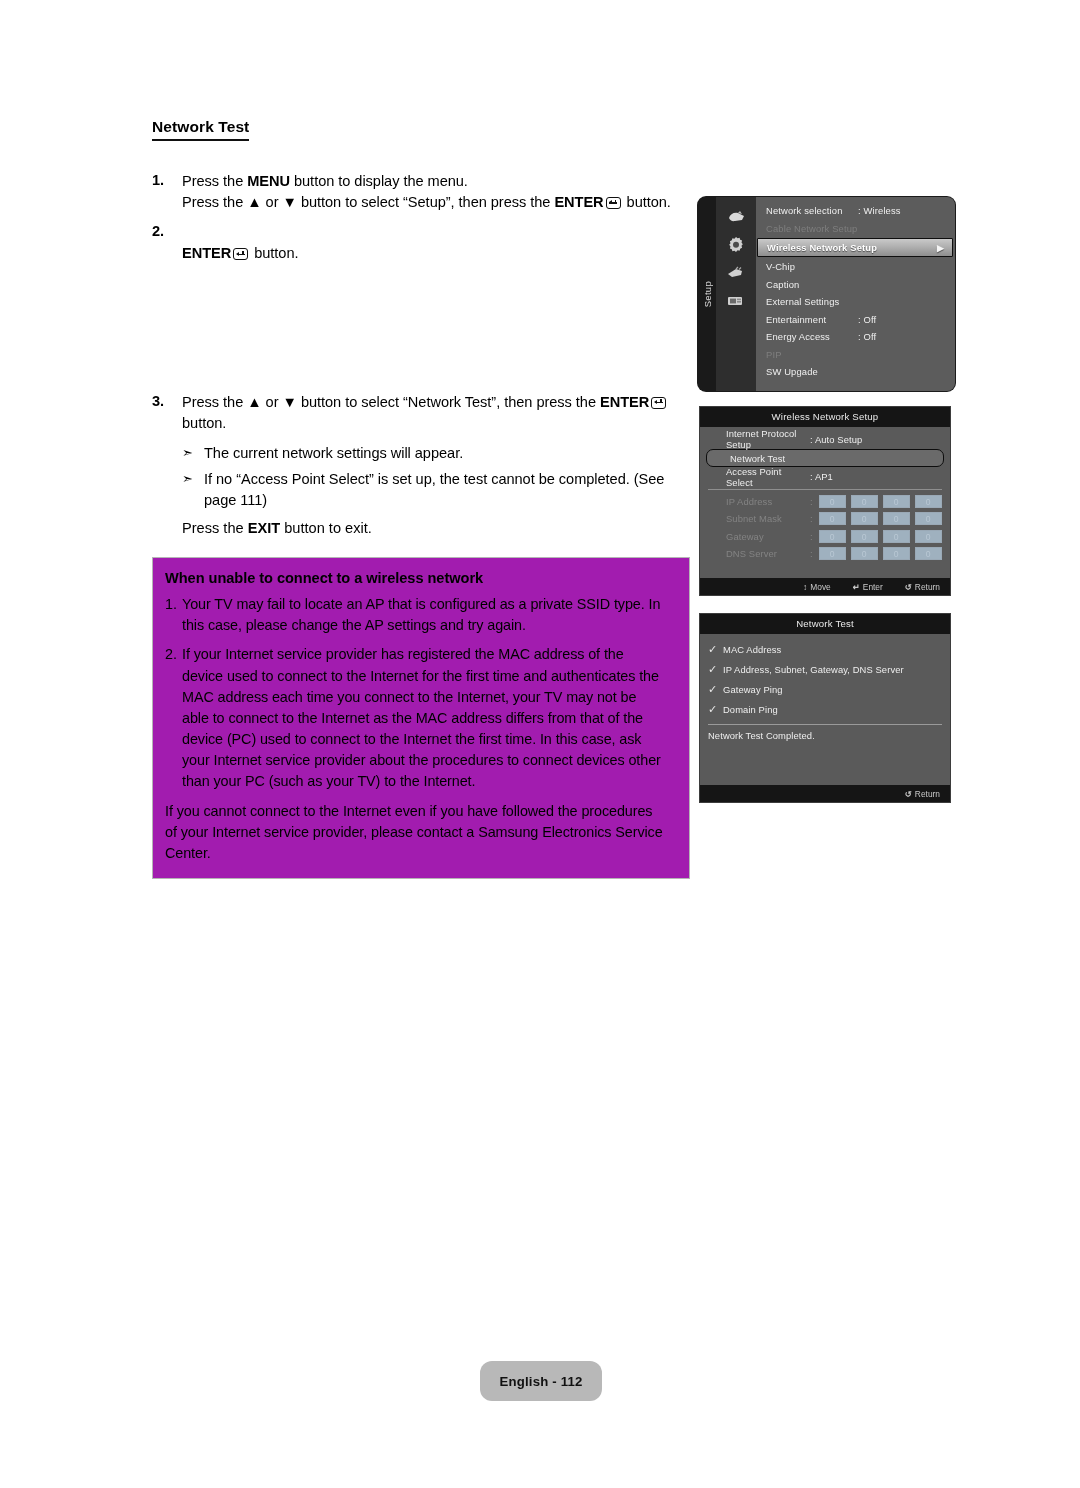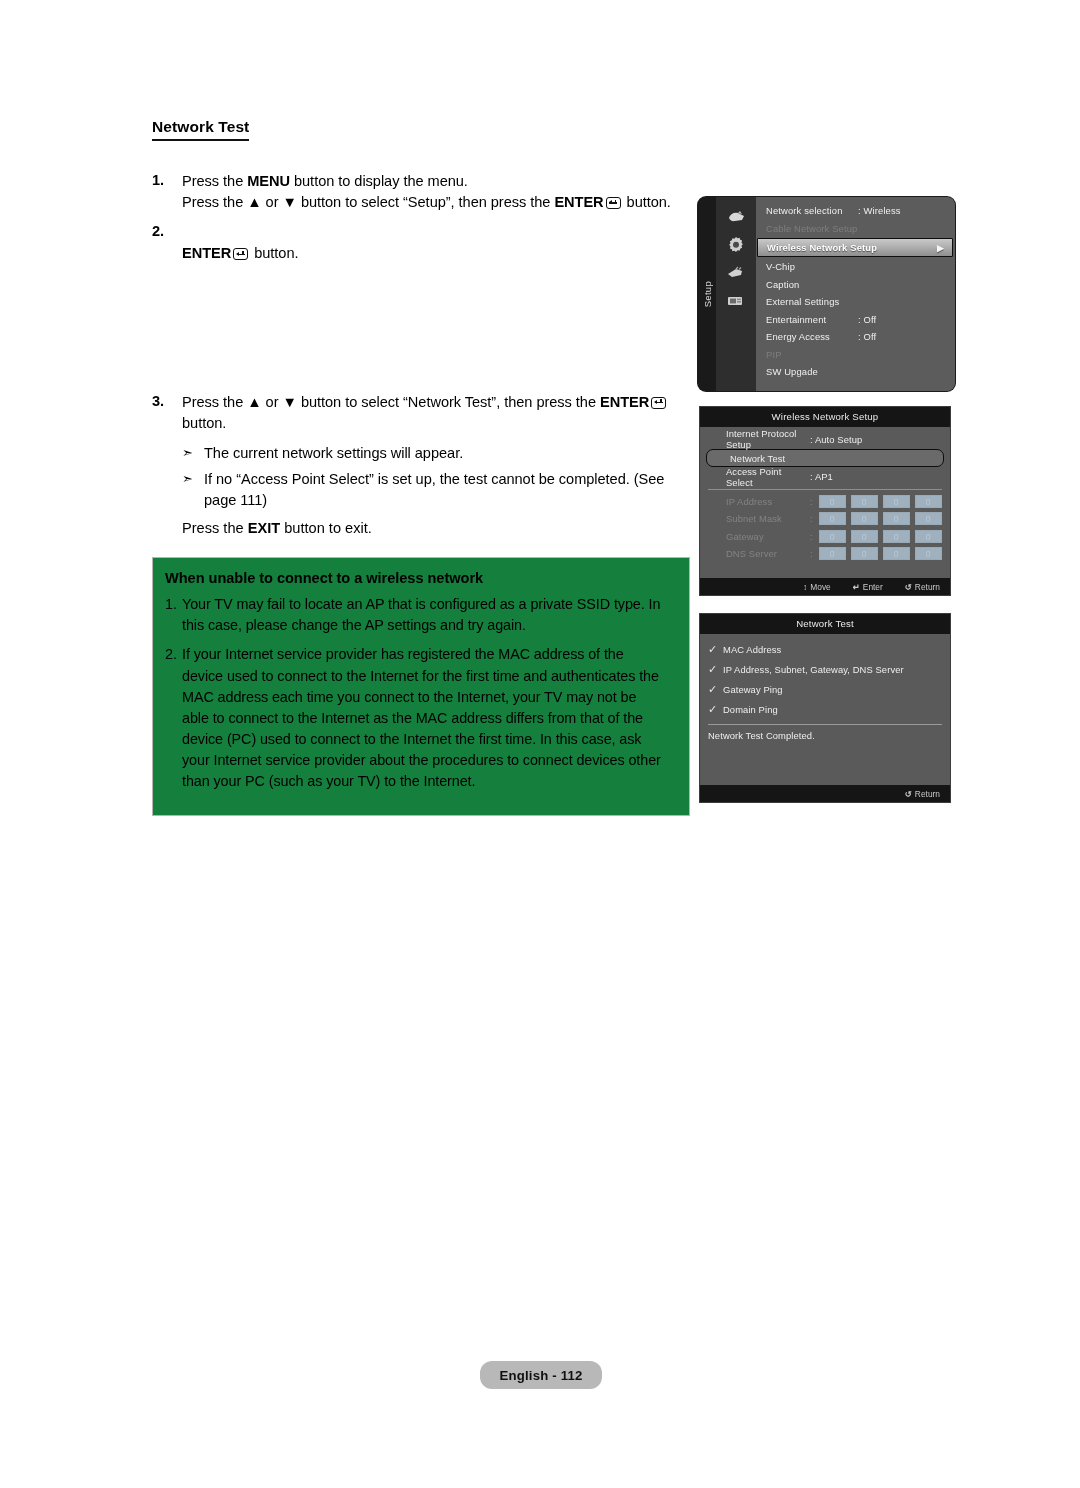--- a/index.html
+++ b/index.html
@@ -49,21 +49,21 @@
 
   .sub-list { margin-top: 8px; margin-left: 30px; }
   .sub-item { display: flex; font-size: 14.6px; line-height: 1.45; margin-bottom: 5px; }
   .arrow-bullet { width: 22px; flex: 0 0 22px; font-size: 13px; padding-top: 1px; }
   .sub-text { flex: 1; letter-spacing: -.05px; }
   .exit-line { margin-top: 9px; margin-left: 30px; font-size: 14.6px; }
 
   
   .callout {
     position: absolute; left: 152px; top: 557px; width: 538px;
-    background: #15803d; border: 1px solid #b5b5b5;
+    background: #a21caf; border: 1px solid #b5b5b5;
     padding: 12px 26px 14px 12px;
   }
   .callout-title { font-size: 14.6px; font-weight: bold; margin-bottom: 8px; letter-spacing: -.05px;}
   .callout-item { display: flex; font-size: 14.4px; line-height: 1.47; margin-bottom: 8px; letter-spacing: -.1px;}
   .callout-num { width: 17px; flex: 0 0 17px; }
   .callout-text { flex: 1; }
   .callout-final { font-size: 14.4px; line-height: 1.47; letter-spacing: -.1px; }
 
   
 
@@ -139,21 +139,21 @@
     background: #5a5a5a; border: 1px solid #3d3d3d;
   }
   .osd3-body { padding: 6px 8px 0 8px; }
   .o3row { display: flex; align-items: center; height: 20px; font-size: 9.4px; color: #eee; letter-spacing:.1px;}
   .o3chk { width: 15px; flex: 0 0 15px; color: #e8e8e8; font-size: 11px; }
   .o3done { font-size: 9.4px; color: #eee; padding-top: 5px; letter-spacing:.1px;}
   .o3div { height: 1px; background: #9a9a9a; margin: 4px 0 0 0; }
 
   
   .footer {
-    position: absolute; left: 480px; top: 1361px; width: 122px; height: 28px;
+    position: absolute; left: 480px; top: 1361px; width: 122px; height: 40px;
     background: #b8b8b8; border-radius: 12px;
     display: flex; align-items: center; justify-content: center;
     font-size: 13.2px; font-weight: bold; color: #111; letter-spacing: .2px;
   }
 </style>
 </head>
 <body>
 
 <div class="page">
 
@@ -215,20 +215,21 @@
     <div class="callout-item">
       <div class="callout-num">1.</div>
       <div class="callout-text">Your TV may fail to locate an AP that is configured as a private SSID type. In this case, please change the AP settings and try again.</div>
     </div>
 
     <div class="callout-item">
       <div class="callout-num">2.</div>
       <div class="callout-text">If your Internet service provider has registered the MAC address of the device used to connect to the Internet for the first time and authenticates the MAC address each time you connect to the Internet, your TV may not be able to connect to the Internet as the MAC address differs from that of the device (PC) used to connect to the Internet the first time. In this case, ask your Internet service provider about the procedures to connect devices other than your PC (such as your TV) to the Internet.</div>
     </div>
 
+    <div class="callout-final">If you cannot connect to the Internet even if you have followed the procedures of your Internet service provider, please contact a Samsung Electronics Service Center.</div>
   </div>
 
   <div class="osd1">
     <div class="osd1-rail">
       <span>Setup</span>
     </div>
     <div class="osd1-icons">
       <div class="ico">
         <svg width="20" height="16" viewBox="0 0 20 16">
             <path d="M3 9 C4 5 8 3 12 4 L18 7 L16 11 L9 12 C6 12.5 4 11.5 3 9Z" fill="#d8d8d8"></path>

